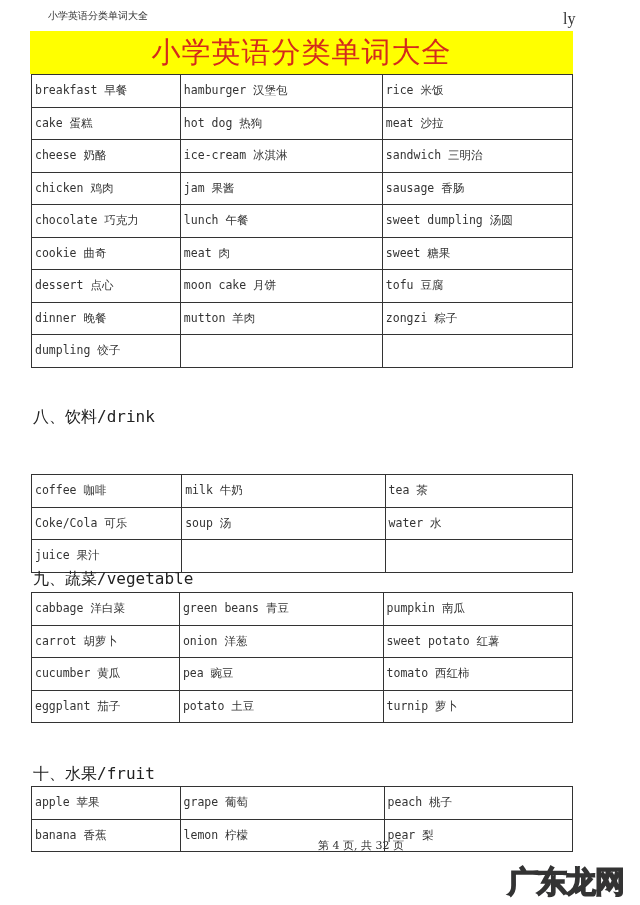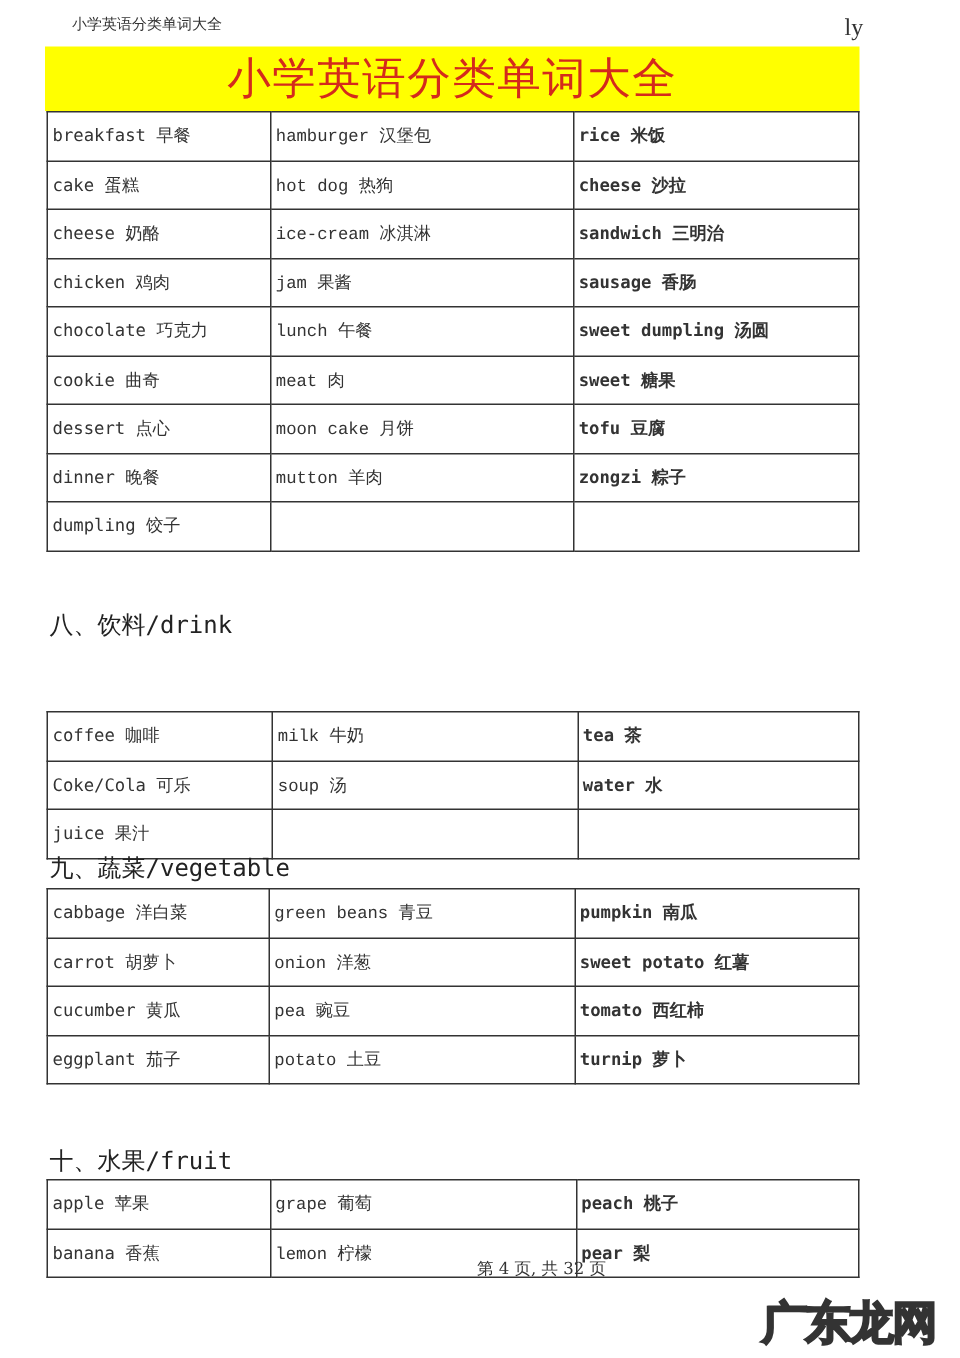--- a/index.html
+++ b/index.html
@@ -30,22 +30,22 @@
       border: 1.5px solid #333;
       height: 32.5px;
       padding: 0 0 0 3px;
       font-size: 11.5px;
       font-family: "DejaVu Sans Mono", "Liberation Mono", monospace;
       color: #333;
       vertical-align: middle;
       white-space: nowrap;
     }
     table.words td.c1 { width: 155px; }
-    table.words td.c2 { width: 216px; font-family: Liberation Mono, monospace; }
-    table.words td.c3 { width: 199px; font-weight: bold; }
+    table.words td.c2 { width: 216px; }
+    table.words td.c3 { width: 199px; }
     .section-heading {
       position: absolute; left: 33px;
       font-size: 16px; color: #222;
       font-family: "DejaVu Sans Mono", "Liberation Mono", monospace;
     }
     .page-footer {
       position: absolute; left: 270px; top: 838px;
       font-size: 11px; color: #333;
       font-family: "DejaVu Serif", serif;
       margin-left: 48px;
@@ -71,21 +71,21 @@
 <table class="words" style="top:74px;">
   <tbody>
     <tr>
       <td class="c1">breakfast 早餐</td>
       <td class="c2">hamburger 汉堡包</td>
       <td class="c3">rice 米饭</td>
     </tr>
     <tr>
       <td class="c1">cake 蛋糕</td>
       <td class="c2">hot dog 热狗</td>
-      <td class="c3">cheese 沙拉</td>
+      <td class="c3">meat 沙拉</td>
     </tr>
     <tr>
       <td class="c1">cheese 奶酪</td>
       <td class="c2">ice-cream 冰淇淋</td>
       <td class="c3">sandwich 三明治</td>
     </tr>
     <tr>
       <td class="c1">chicken 鸡肉</td>
       <td class="c2">jam 果酱</td>
       <td class="c3">sausage 香肠</td>

